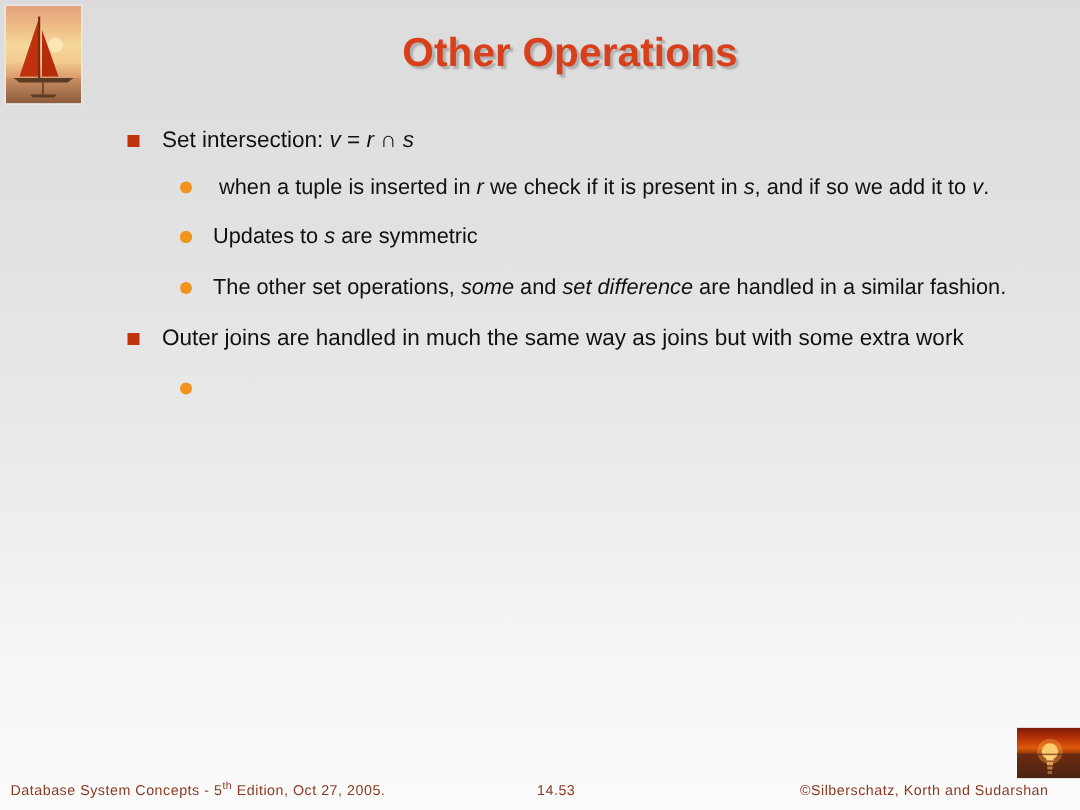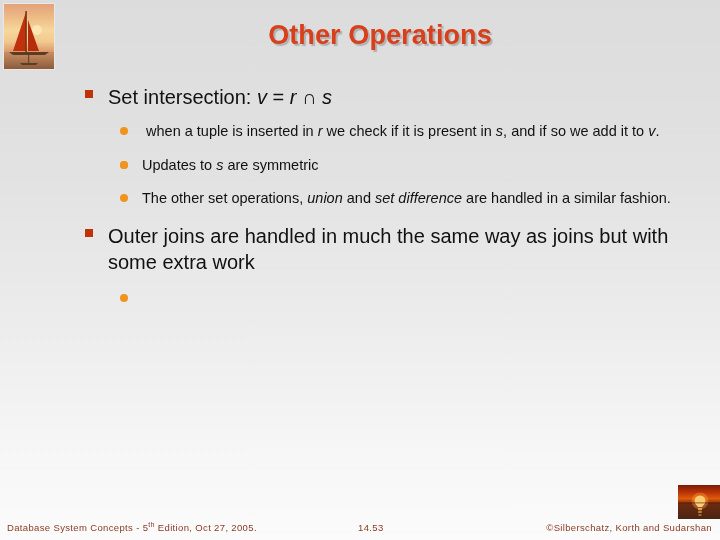--- a/index.html
+++ b/index.html
@@ -53,21 +53,21 @@
     position: absolute;
     left: 78px;
     top: 84px;
     width: 614px;
   }
 
   .lvl1 {
     position: relative;
     padding-left: 30px;
     margin-bottom: 8px;
-    font-size: 20px;
+    font-size: 15px;
     color: #111;
     line-height: 1.32;
   }
   .lvl1 > .mark {
     position: absolute;
     left: 7px;
     top: 6px;
     width: 8px;
     height: 8px;
     background: #c0320a;
@@ -108,21 +108,21 @@
   #footer-center {
     position: absolute;
     left: 358px;
     bottom: 7px;
     font-size: 9.5px;
     color: #8a3b22;
     letter-spacing: 0.35px;
   }
   #footer-right {
     position: absolute;
-    right: 8px;
+    right: 21px;
     bottom: 7px;
     font-size: 9.5px;
     color: #8a3b22;
     letter-spacing: 0.35px;
     white-space: nowrap;
   }
   #sunset {
     position: absolute;
     right: 0px;
     bottom: 21px;
@@ -183,21 +183,21 @@
         <span class="mark"></span>
       </div>
 
       <div class="lvl2">
         <span class="mark"></span>
         <span class="txt">Updates to <i>s</i> are symmetric</span>
       </div>
 
       <div class="lvl2">
         <span class="mark"></span>
-        <span class="txt">The other set operations, <i>union</i> and <i>set difference</i> are handled in a similar fashion.</span>
+        <span class="txt">The other set operations, <i>some</i> and <i>set difference</i> are handled in a similar fashion.</span>
       </div>
     </div>
 
     <div class="lvl1">
       <span class="mark"></span>
       <span class="txt">Outer joins are handled in much the same way as joins but with some extra work</span>
     </div>
 
     <div class="sub-group">
       <div class="lvl2">

